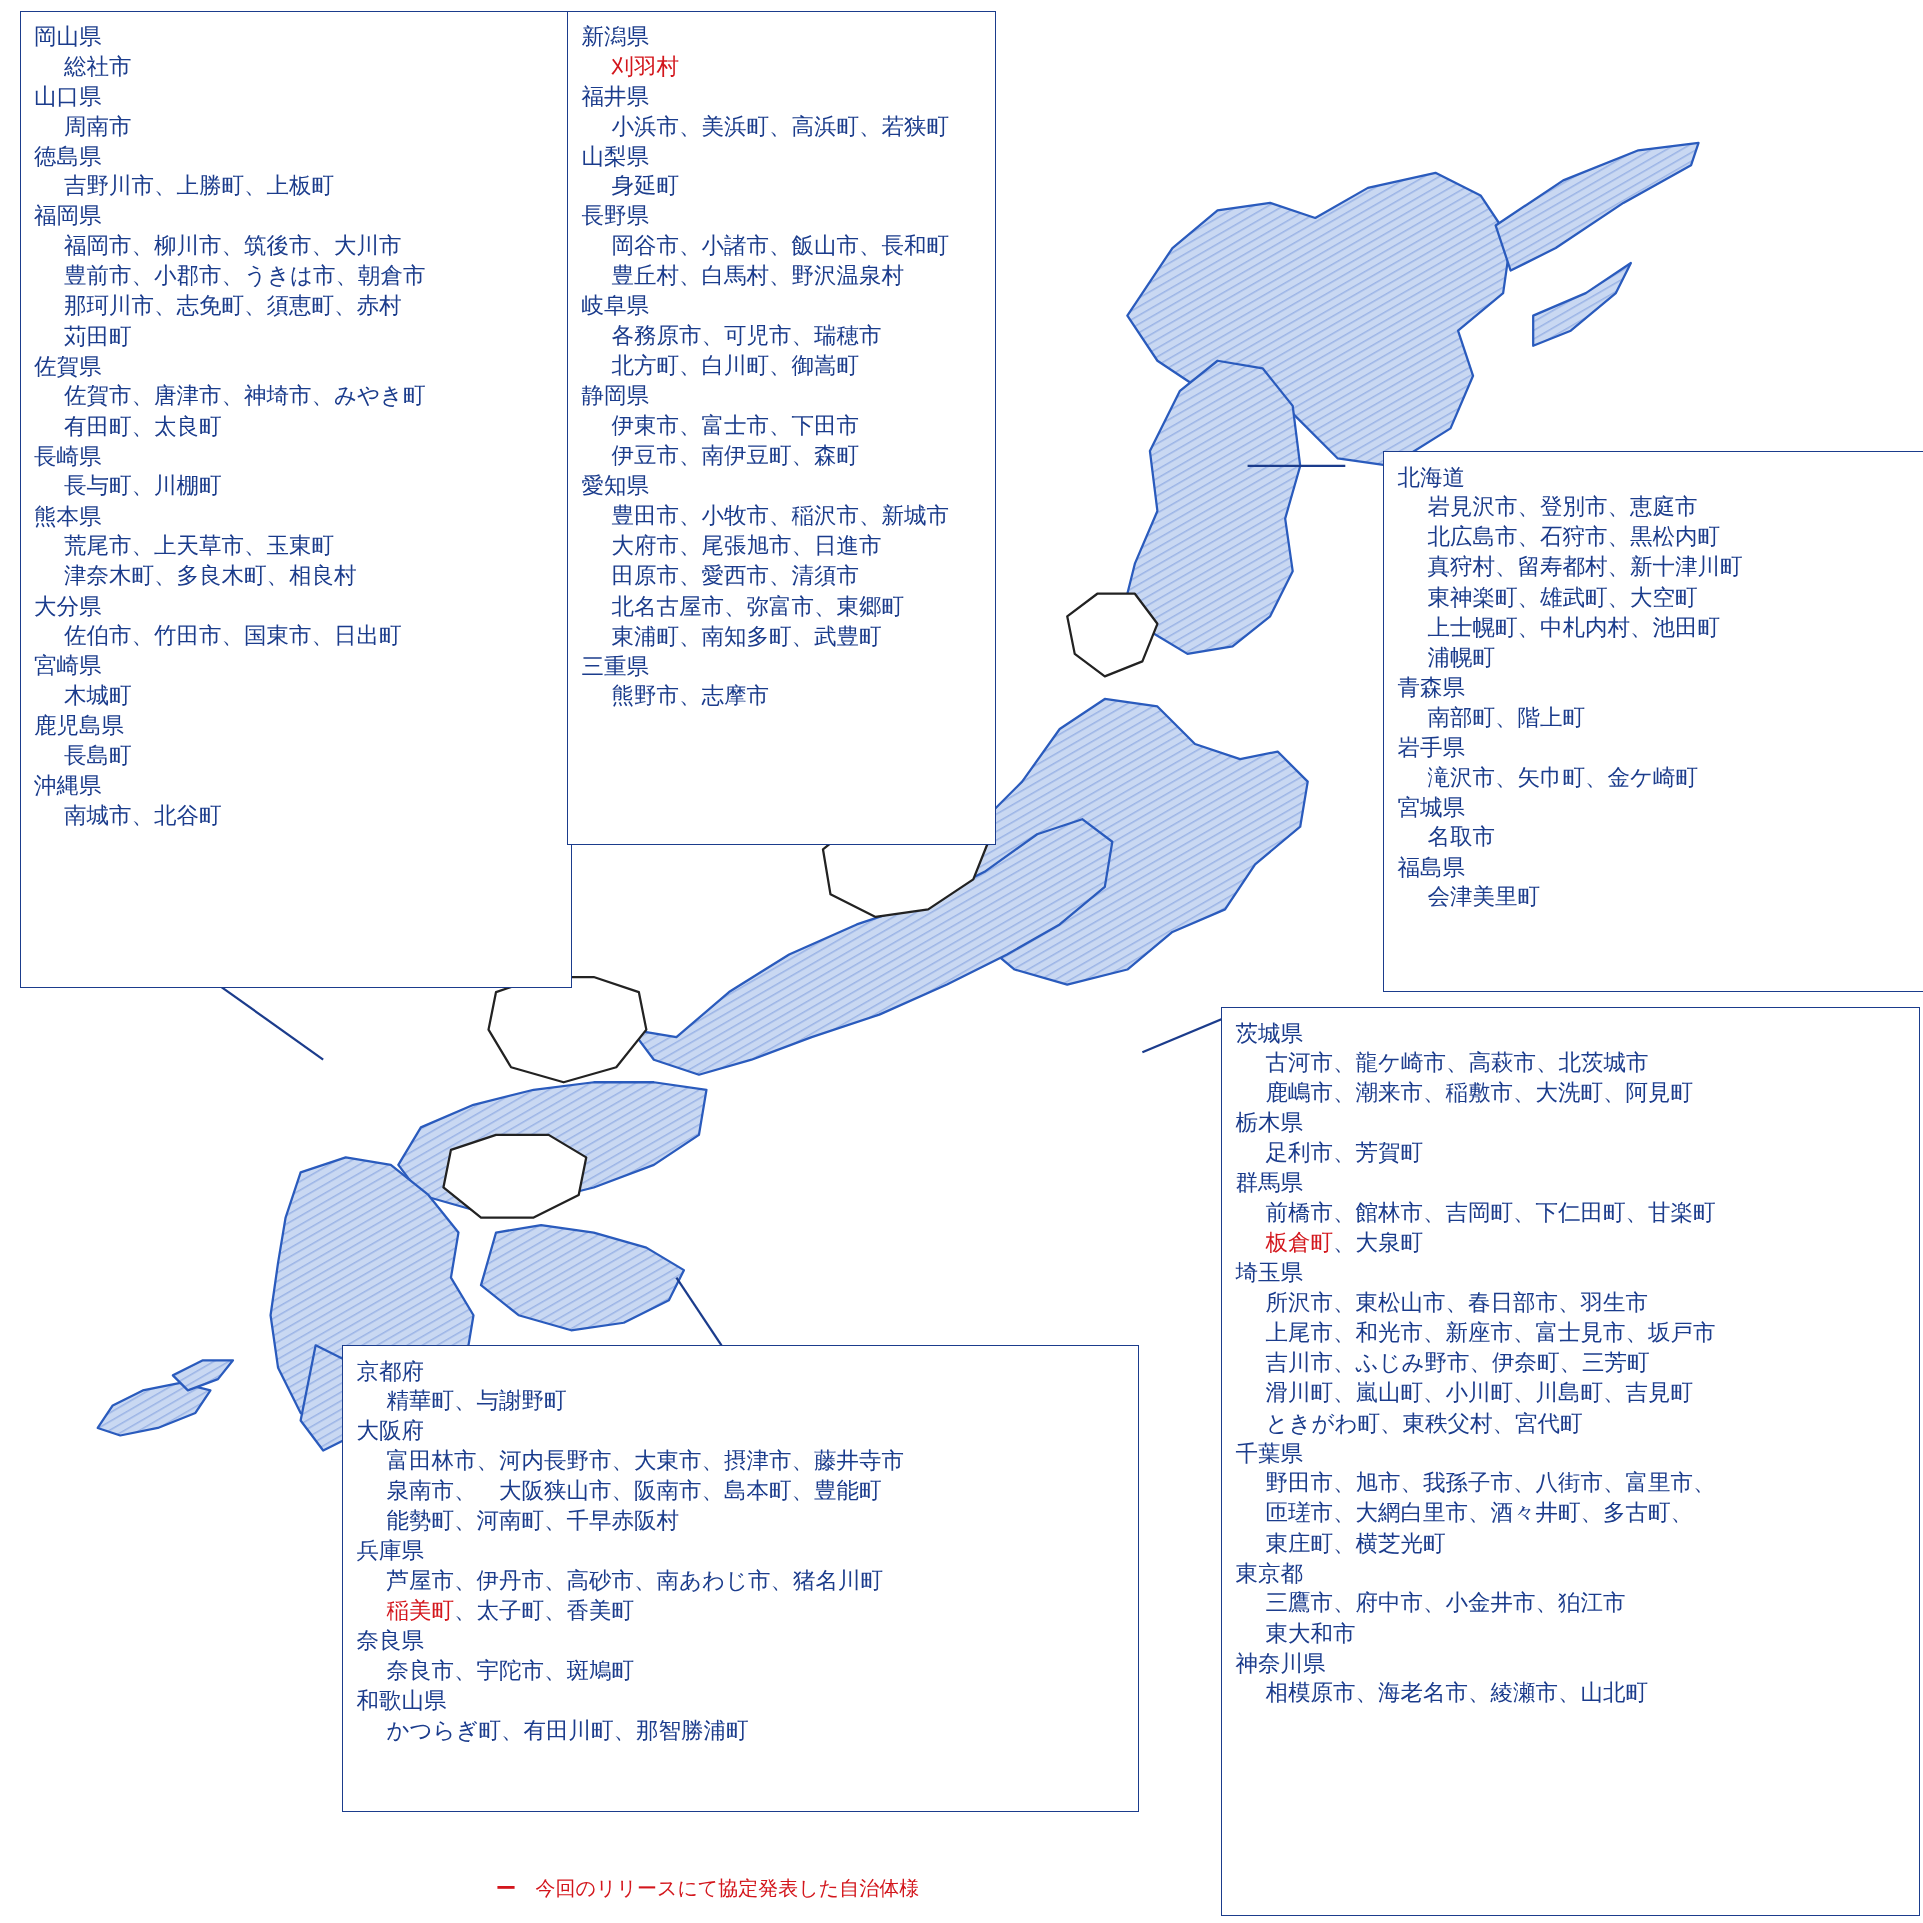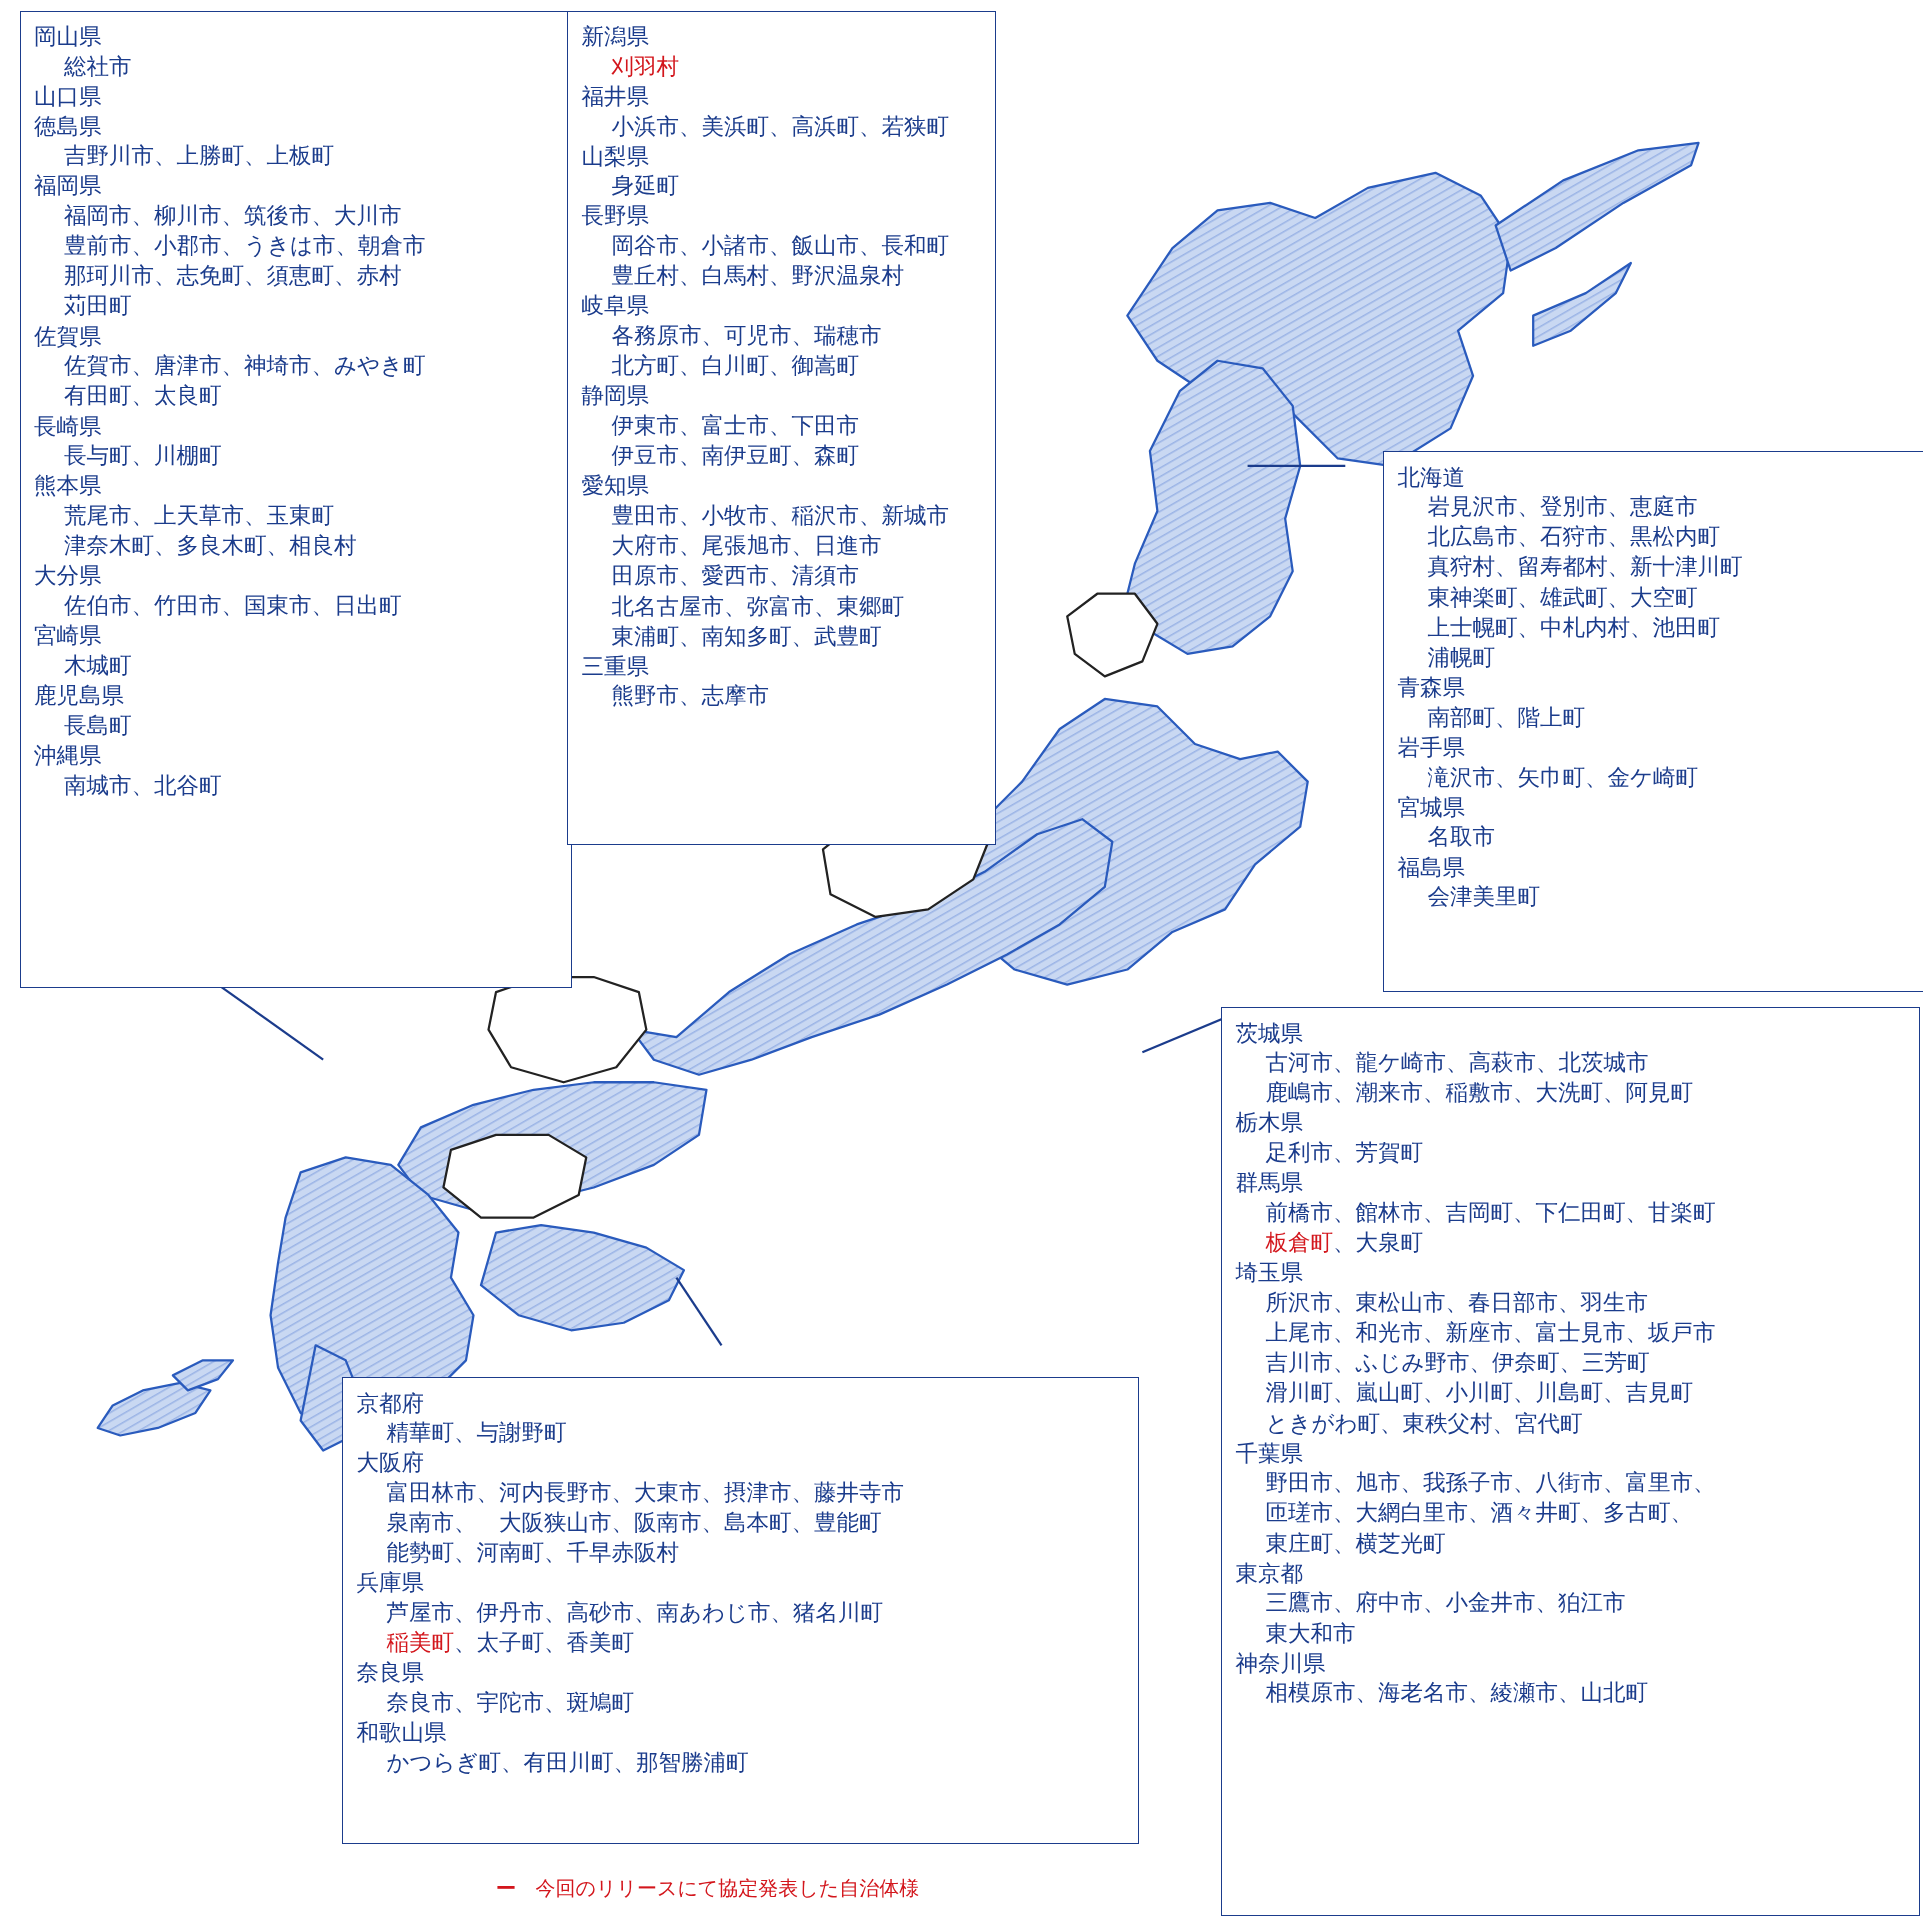--- a/index.html
+++ b/index.html
@@ -90,20 +90,21 @@
     <line x1="1520" y1="1400" x2="1640" y2="1350"></line>
     <line x1="900" y1="1700" x2="960" y2="1790"></line>
   </g>
 </svg>
 </div>
 
 <div class="box" style="left:7.5px;top:10.5px;width:552px;height:977px;margin-left:12px;">
     <div class="pref">岡山県</div>
     <div class="cities"><span>総社市</span></div>
     <div class="pref">山口県</div>
+    <div class="cities"><span>周南市</span></div>
     <div class="pref">徳島県</div>
     <div class="cities"><span>吉野川市、上勝町、上板町</span></div>
     <div class="pref">福岡県</div>
     <div class="cities"><span>福岡市、柳川市、筑後市、大川市</span></div>
     <div class="cities"><span>豊前市、小郡市、うきは市、朝倉市</span></div>
     <div class="cities"><span>那珂川市、志免町、須恵町、赤村</span></div>
     <div class="cities"><span>苅田町</span></div>
     <div class="pref">佐賀県</div>
     <div class="cities"><span>佐賀市、唐津市、神埼市、みやき町</span></div>
     <div class="cities"><span>有田町、太良町</span></div>
@@ -181,21 +182,21 @@
     <div class="pref">千葉県</div>
     <div class="cities"><span>野田市、旭市、我孫子市、八街市、富里市、</span></div>
     <div class="cities"><span>匝瑳市、大網白里市、酒々井町、多古町、</span></div>
     <div class="cities"><span>東庄町、横芝光町</span></div>
     <div class="pref">東京都</div>
     <div class="cities"><span>三鷹市、府中市、小金井市、狛江市</span></div>
     <div class="cities"><span>東大和市</span></div>
     <div class="pref">神奈川県</div>
     <div class="cities"><span>相模原市、海老名市、綾瀬市、山北町</span></div>
   </div>
-<div class="box" style="left:342px;top:1345px;width:797px;height:467px;margin-top:32px;">
+<div class="box" style="left:342px;top:1345px;width:797px;height:467px;">
     <div class="pref">京都府</div>
     <div class="cities"><span>精華町、与謝野町</span></div>
     <div class="pref">大阪府</div>
     <div class="cities"><span>富田林市、河内長野市、大東市、摂津市、藤井寺市</span></div>
     <div class="cities"><span>泉南市、　大阪狭山市、阪南市、島本町、豊能町</span></div>
     <div class="cities"><span>能勢町、河南町、千早赤阪村</span></div>
     <div class="pref">兵庫県</div>
     <div class="cities"><span>芦屋市、伊丹市、高砂市、南あわじ市、猪名川町</span></div>
     <div class="cities"><span class="hl">稲美町</span><span>、太子町、香美町</span></div>
     <div class="pref">奈良県</div>

